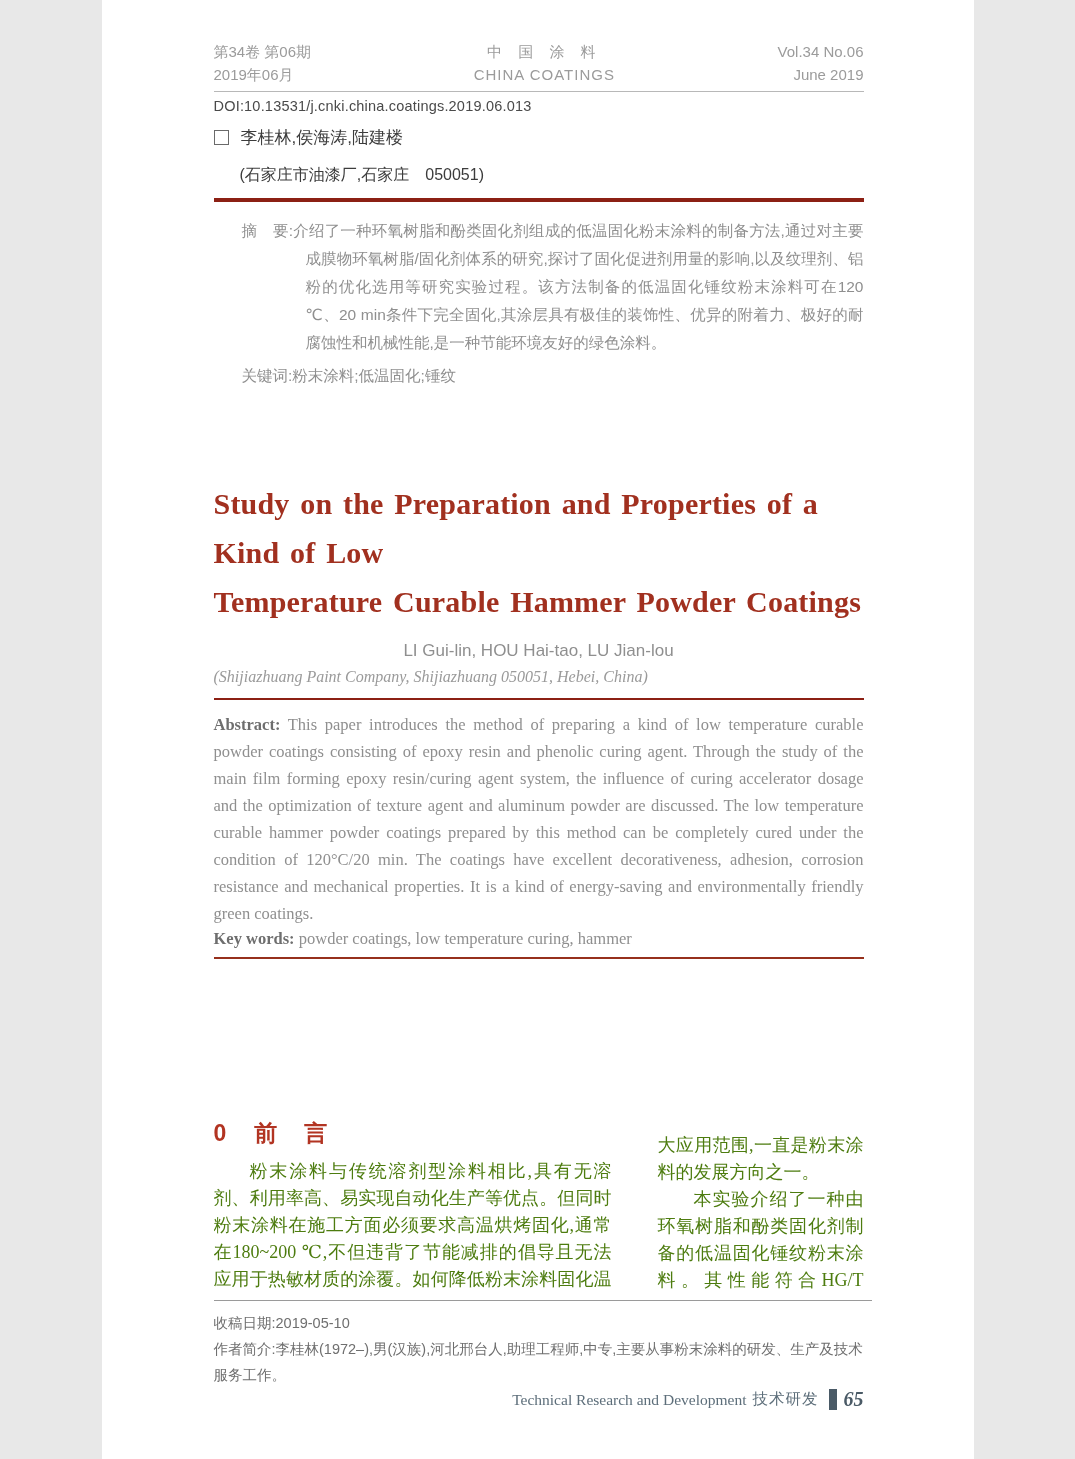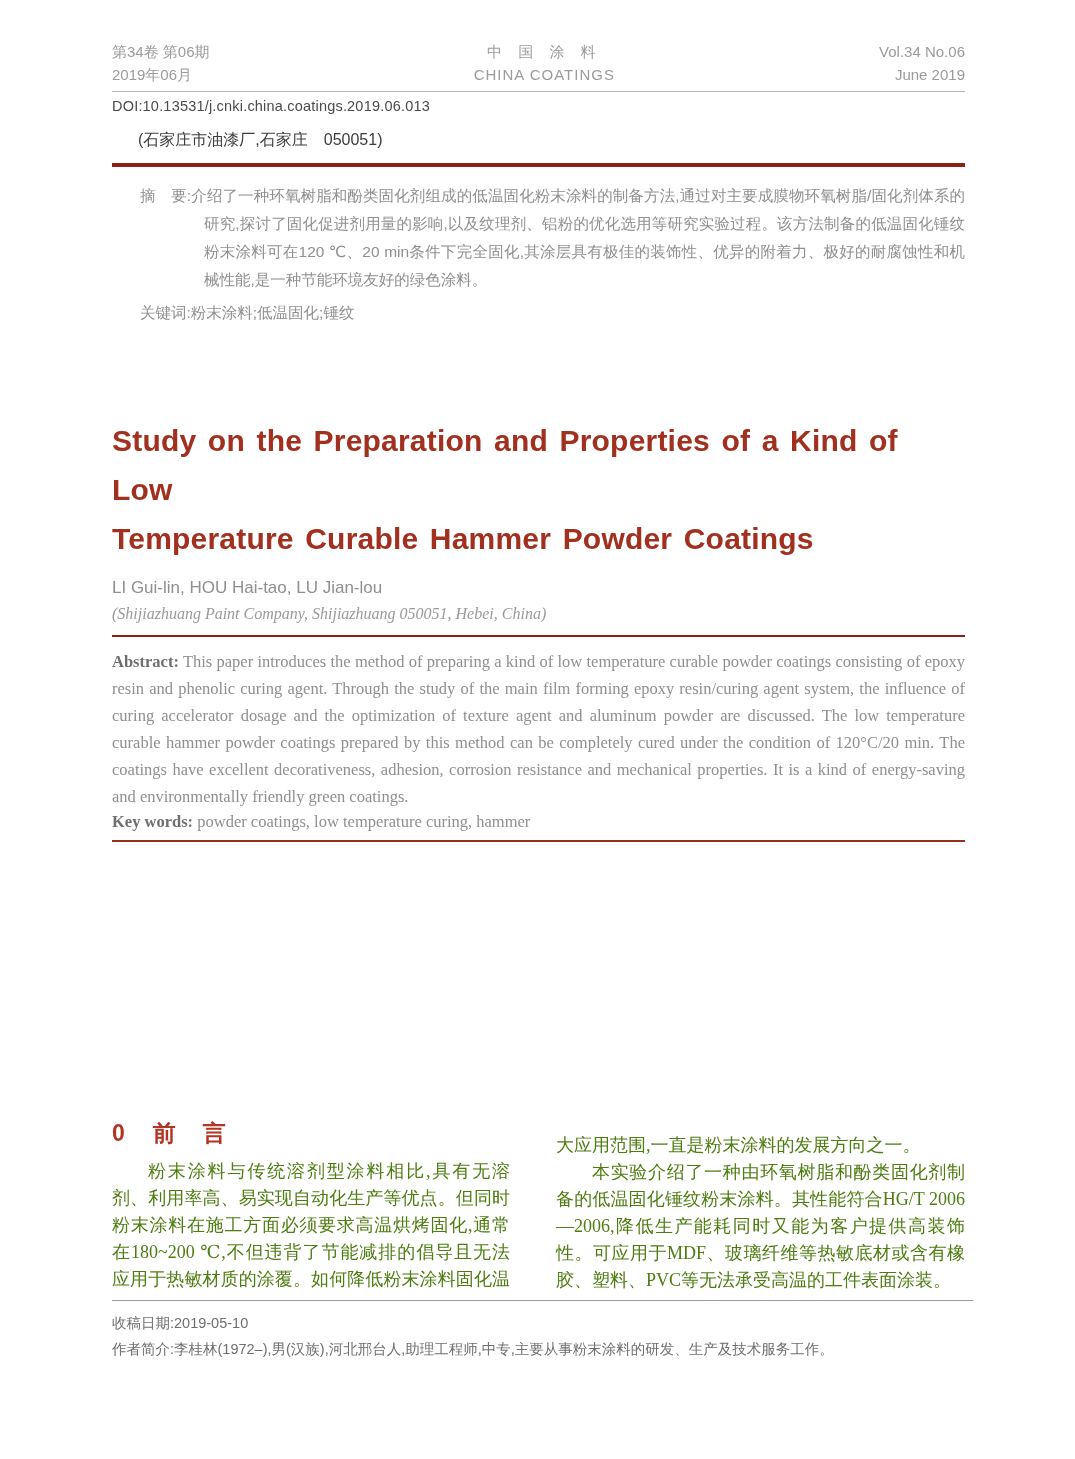--- a/index.html
+++ b/index.html
@@ -1,18 +1,18 @@
 <!DOCTYPE html>
 <html><head>
 <meta charset="utf-8">
 <style>
   html,body { margin:0; padding:0; background:#e8e8e8; }
   .page {
     position:relative;
-    width:1075px; height:1459px;
+    width:872px; height:1459px;
     margin:0 auto;
     background:#ffffff;
     overflow:hidden;
     box-sizing:border-box;
     padding:40px 110px 0 112px;
     font-family:"Liberation Sans","DejaVu Sans",sans-serif;
   }
   
   .jheader { display:flex; justify-content:space-between; color:#9b9b9b; font-size:15px; line-height:23px; }
   .jheader .hcol { white-space:nowrap; }
@@ -43,23 +43,23 @@
   .meta-row { margin-top:13px; padding-left:28px; display:flex; color:#8f8f8f; font-size:15.5px; }
   .meta-cell1 { width:312px; }
   .meta-cell2 { width:218px; }
   .meta-cell3 { flex:1; }
   sup { font-size:11px; }
 
   
   .en-title {
     margin-top:92px;
     font-size:30px; line-height:49px; font-weight:bold;
-    color:#a1301f; word-spacing:3px; letter-spacing:0.2px;
+    color:#a1301f; word-spacing:3px; letter-spacing:0.2px;font-family:Liberation Serif, serif;
   }
-  .en-authors { margin-top:15px; font-size:17px; color:#8f8f8f; }
+  .en-authors { margin-top:15px; font-size:17px; color:#8f8f8f;text-align:center; }
   .en-affiliation { margin-top:7px; font-size:16px; font-style:italic; color:#9a9a9a;
     font-family:"Liberation Serif","DejaVu Serif",serif; }
   .rule-red-thin { border-top:2px solid #8c2014; margin-top:12px; }
   .en-abstract {
     margin-top:11px;
     font-family:"Liberation Serif","DejaVu Serif",serif;
     font-size:16.5px; line-height:27px; color:#8f8f8f; text-align:justify;
   }
   .en-abstract .lbl, .en-keywords .lbl { font-weight:bold; color:#6e6e6e; }
   .en-keywords { margin-top:2px; font-family:"Liberation Serif","DejaVu Serif",serif;
@@ -119,20 +119,24 @@
       <div>CHINA COATINGS</div>
     </div>
     <div class="hcol hright">
       <div>Vol.34  No.06</div>
       <div>June 2019</div>
     </div>
   </div>
   <div class="header-rule"></div>
   <div class="doi">DOI:10.13531/j.cnki.china.coatings.2019.06.013</div>
 
+  <div class="cn-authors">
+    <span class="author-marker"></span>
+    <span>李桂林,侯海涛,陆建楼</span>
+  </div>
   <div class="cn-affiliation">(石家庄市油漆厂,石家庄　050051)</div>
   <div class="rule-thick"></div>
 
   <div class="cn-abstract">
     <span class="hang"><span>摘　要:</span><span>介绍了一种环氧树脂和酚类固化剂组成的低温固化粉末涂料的制备方法,通过对主要成膜物环氧树脂/固化剂体系的研究,探讨了固化促进剂用量的影响,以及纹理剂、铝粉的优化选用等研究实验过程。该方法制备的低温固化锤纹粉末涂料可在120 ℃、20 min条件下完全固化,其涂层具有极佳的装饰性、优异的附着力、极好的耐腐蚀性和机械性能,是一种节能环境友好的绿色涂料。</span></span>
   </div>
   <div class="cn-keywords">
     <span>关键词:</span><span>粉末涂料;低温固化;锤纹</span>
   </div>
 
@@ -161,14 +165,20 @@
       <p class="body-p no-top">大应用范围,一直是粉末涂料的发展方向之一。</p>
       <p class="body-p indent no-top">本实验介绍了一种由环氧树脂和酚类固化剂制备的低温固化锤纹粉末涂料。其性能符合HG/T 2006—2006,降低生产能耗同时又能为客户提供高装饰性。可应用于MDF、玻璃纤维等热敏底材或含有橡胶、塑料、PVC等无法承受高温的工件表面涂装。</p>
     </div>
   </div>
 
   <div class="footnote">
     <div><span>收稿日期:</span><span>2019-05-10</span></div>
     <div><span>作者简介:</span><span>李桂林(1972–),男(汉族),河北邢台人,助理工程师,中专,主要从事粉末涂料的研发、生产及技术服务工作。</span></div>
   </div>
 
+  <div class="pfooter">
+    <span>Technical Research and Development</span>
+    <span class="cnpart">技术研发</span>
+    <span class="page-bar"></span>
+    <span class="page-num">65</span>
+  </div>
 
 </div>
 
 </body></html>

